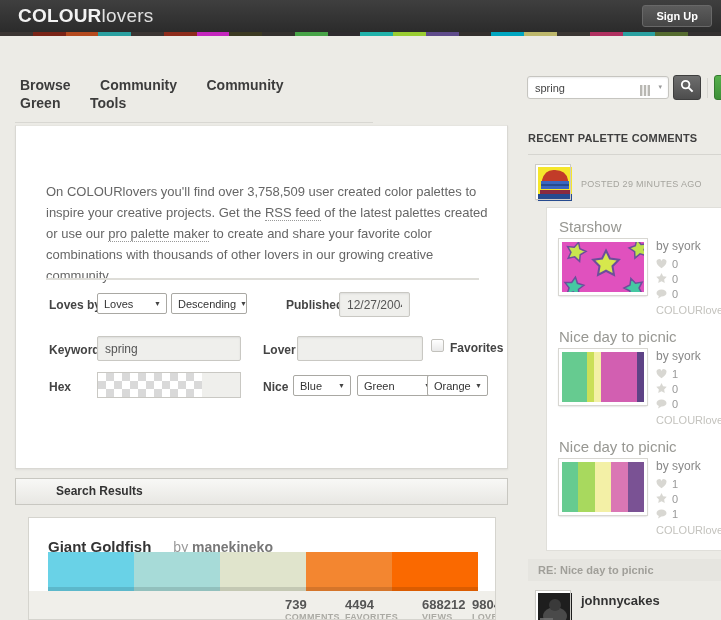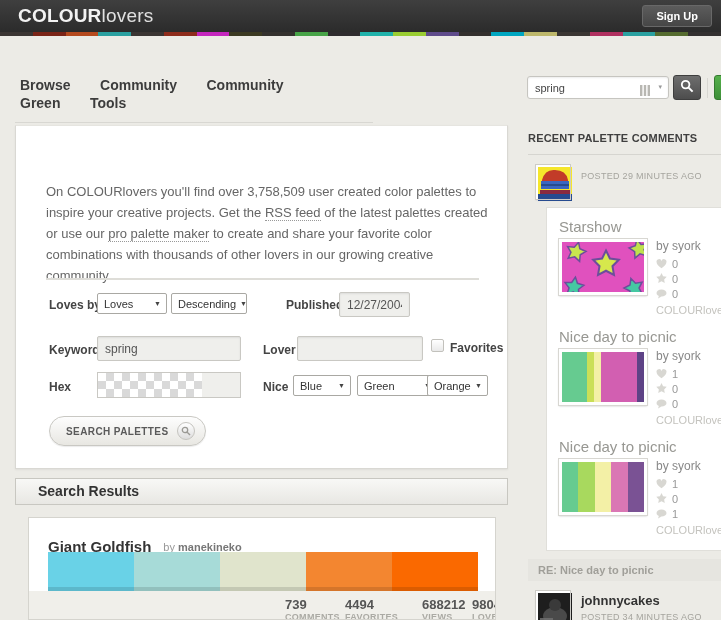--- a/index.html
+++ b/index.html
@@ -66,45 +66,45 @@
   .pill-btn { position:absolute; left:33px; top:290px; height:30px; padding:0 10px 0 16px;
     border:1px solid #C9C8C3; border-radius:15px; background:linear-gradient(#FDFDFD,#E8E7E2);
     display:flex; align-items:center; gap:8px; cursor:pointer; box-shadow:0 1px 1px rgba(0,0,0,.08); }
   .pill-btn span.txt { font-size:10px; font-weight:bold; letter-spacing:.4px; color:#5A5A5A; }
   .mini-mag { width:18px; height:18px; border-radius:50%; background:linear-gradient(#fff,#ddd);
     border:1px solid #C5C4BF; display:flex; align-items:center; justify-content:center; }
 
   
   .results-header { position:absolute; left:15px; top:478px; width:493px; height:27px;
     background:linear-gradient(#F8F8F6,#E8E7E3); border:1px solid #C8C7C1;
-    font-size:14px; font-weight:bold; color:#333; line-height:25px; padding-left:22px; }
+    font-size:12px; font-weight:bold; color:#333; line-height:25px; padding-left:40px; }
   .result-card { position:absolute; left:28px; top:517px; width:468px; height:103px;
     background:#fff; border:1px solid #D5D4CE; overflow:hidden; }
   .result-title-row { position:absolute; left:19px; top:20px; display:flex; align-items:center; }
   .result-title { font-size:15px; font-weight:bold; color:#333; cursor:pointer; }
-  .result-by { font-size:11px; color:#999; margin-left:12px; }
+  .result-by { font-size:14px; color:#999; margin-left:22px; }
   .result-author { font-weight:bold; color:#777; cursor:pointer; }
   .gg-palette { position:absolute; left:19px; top:34px; width:430px; height:39px; display:flex; }
   .gg-palette > div { flex:1; box-shadow:inset 0 -4px 0 rgba(0,0,0,.12); }
   .result-stats { position:absolute; left:0; top:73px; width:468px; height:38px; background:#F0EFEA; }
   .stat { position:absolute; top:6px; }
   .stat-value { font-size:13px; font-weight:bold; color:#555; }
   .stat-label { font-size:9px; font-weight:bold; color:#ABAAA4; letter-spacing:.3px; }
 
   
   .sidebar { position:absolute; left:528px; top:126px; width:216px; }
   .sidebar-title { font-size:11px; font-weight:bold; color:#3F3F3F; letter-spacing:.2px; padding:6px 0 10px 0;
     border-bottom:1px solid #D6D5D0; }
   .comment-head { display:flex; margin:10px 0 0 8px; }
   .avatar { width:34px; height:34px; border:2px solid #fff; outline:1px solid #CCCBC6;
     box-shadow:0 1px 2px rgba(0,0,0,.2); cursor:pointer; flex:0 0 auto; }
   .avatar svg { display:block; }
   .c-info { margin-left:11px; padding-top:2px; }
   .uname { font-size:13px; font-weight:bold; color:#333; cursor:pointer; }
-  .posted { font-size:9px; color:#A5A49E; letter-spacing:.3px; margin-top:4px; }
+  .posted { font-size:9px; color:#A5A49E; letter-spacing:.3px; margin-top:12px; }
   .comment-body { margin:8px 0 0 18px; width:198px; background:#fff; border:1px solid #E0DFDA;
     padding:10px 0 2px 12px; }
   .p-item { margin-bottom:12px; }
   .p-title { font-size:15px; color:#979792; margin-bottom:4px; cursor:pointer; }
   .p-row { display:flex; }
   .p-thumb { width:88px; height:56px; border:3px solid #fff; outline:1px solid #D8D7D2;
     box-shadow:0 1px 2px rgba(0,0,0,.25); display:flex; cursor:pointer; flex:0 0 auto; overflow:hidden; }
   .p-thumb > div { height:100%; }
   .p-meta { margin-left:9px; }
   .p-by { font-size:12px; color:#888; margin-bottom:3px; }
@@ -213,29 +213,20 @@
       </div>
     <div class="sel" style="left:341px;top:249px;width:80px;">
         <span>Green</span>
         <span class="sel-caret">▼</span>
       </div>
     <div class="sel" style="left:411px;top:249px;width:61px;">
         <span>Orange</span>
         <span class="sel-caret">▼</span>
       </div>
 
-    <button class="pill-btn">
-      <span class="txt">SEARCH PALETTES</span>
-      <span class="mini-mag">
-        <svg width="10" height="10" viewBox="0 0 10 10">
-            <circle cx="4" cy="4" r="2.7" fill="none" stroke="#9A9994" stroke-width="1.3"></circle>
-            <line x1="6.2" y1="6.2" x2="9" y2="9" stroke="#9A9994" stroke-width="1.4"></line>
-          </svg>
-      </span>
-    </button>
   </div>
 
   <div class="results-header">Search Results</div>
   <div class="result-card">
     <div class="result-title-row">
       <span class="result-title">Giant Goldfish</span>
       <span class="result-by"><span>by</span> <span class="result-author">manekineko</span></span>
     </div>
     <div class="gg-palette">
         <div style="background: rgb(105, 210, 231); flex: 1 1 0px;"></div>

